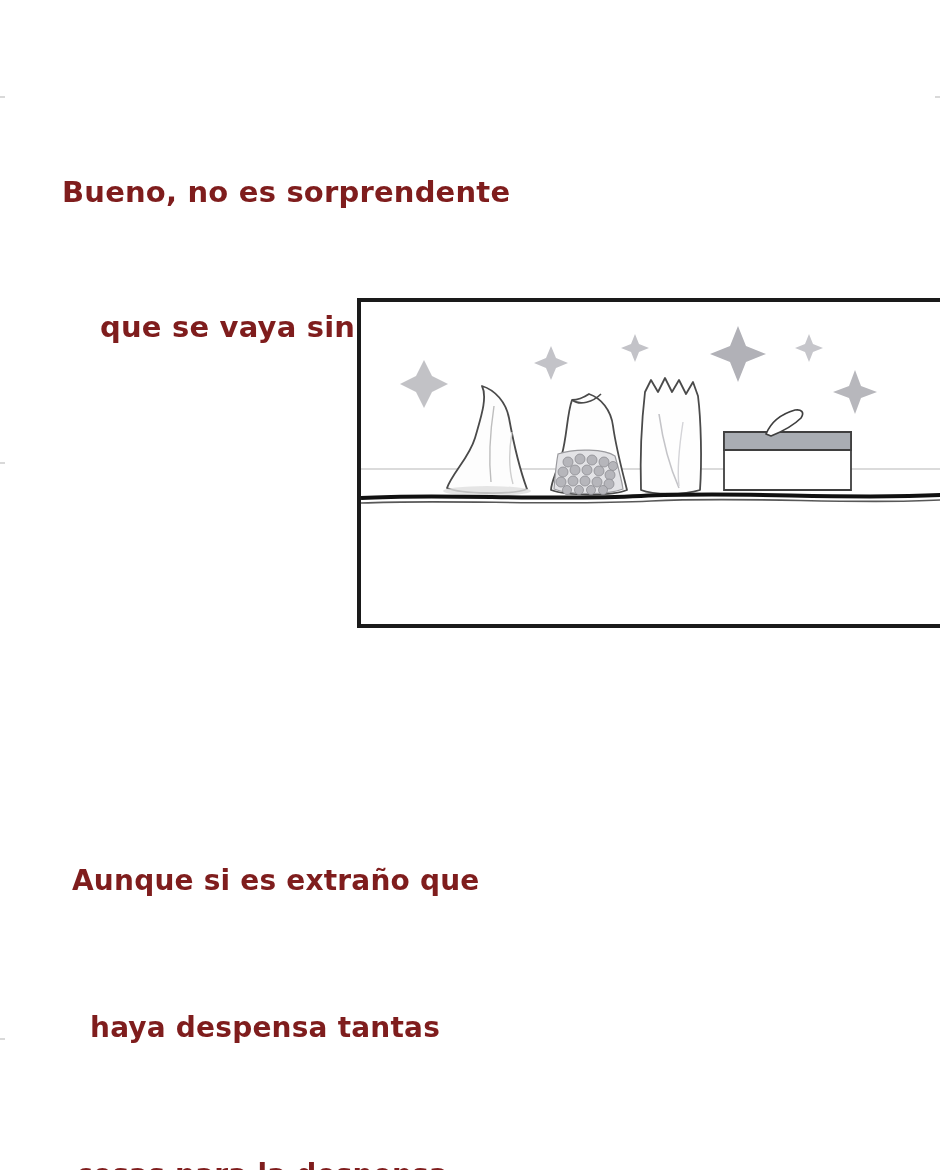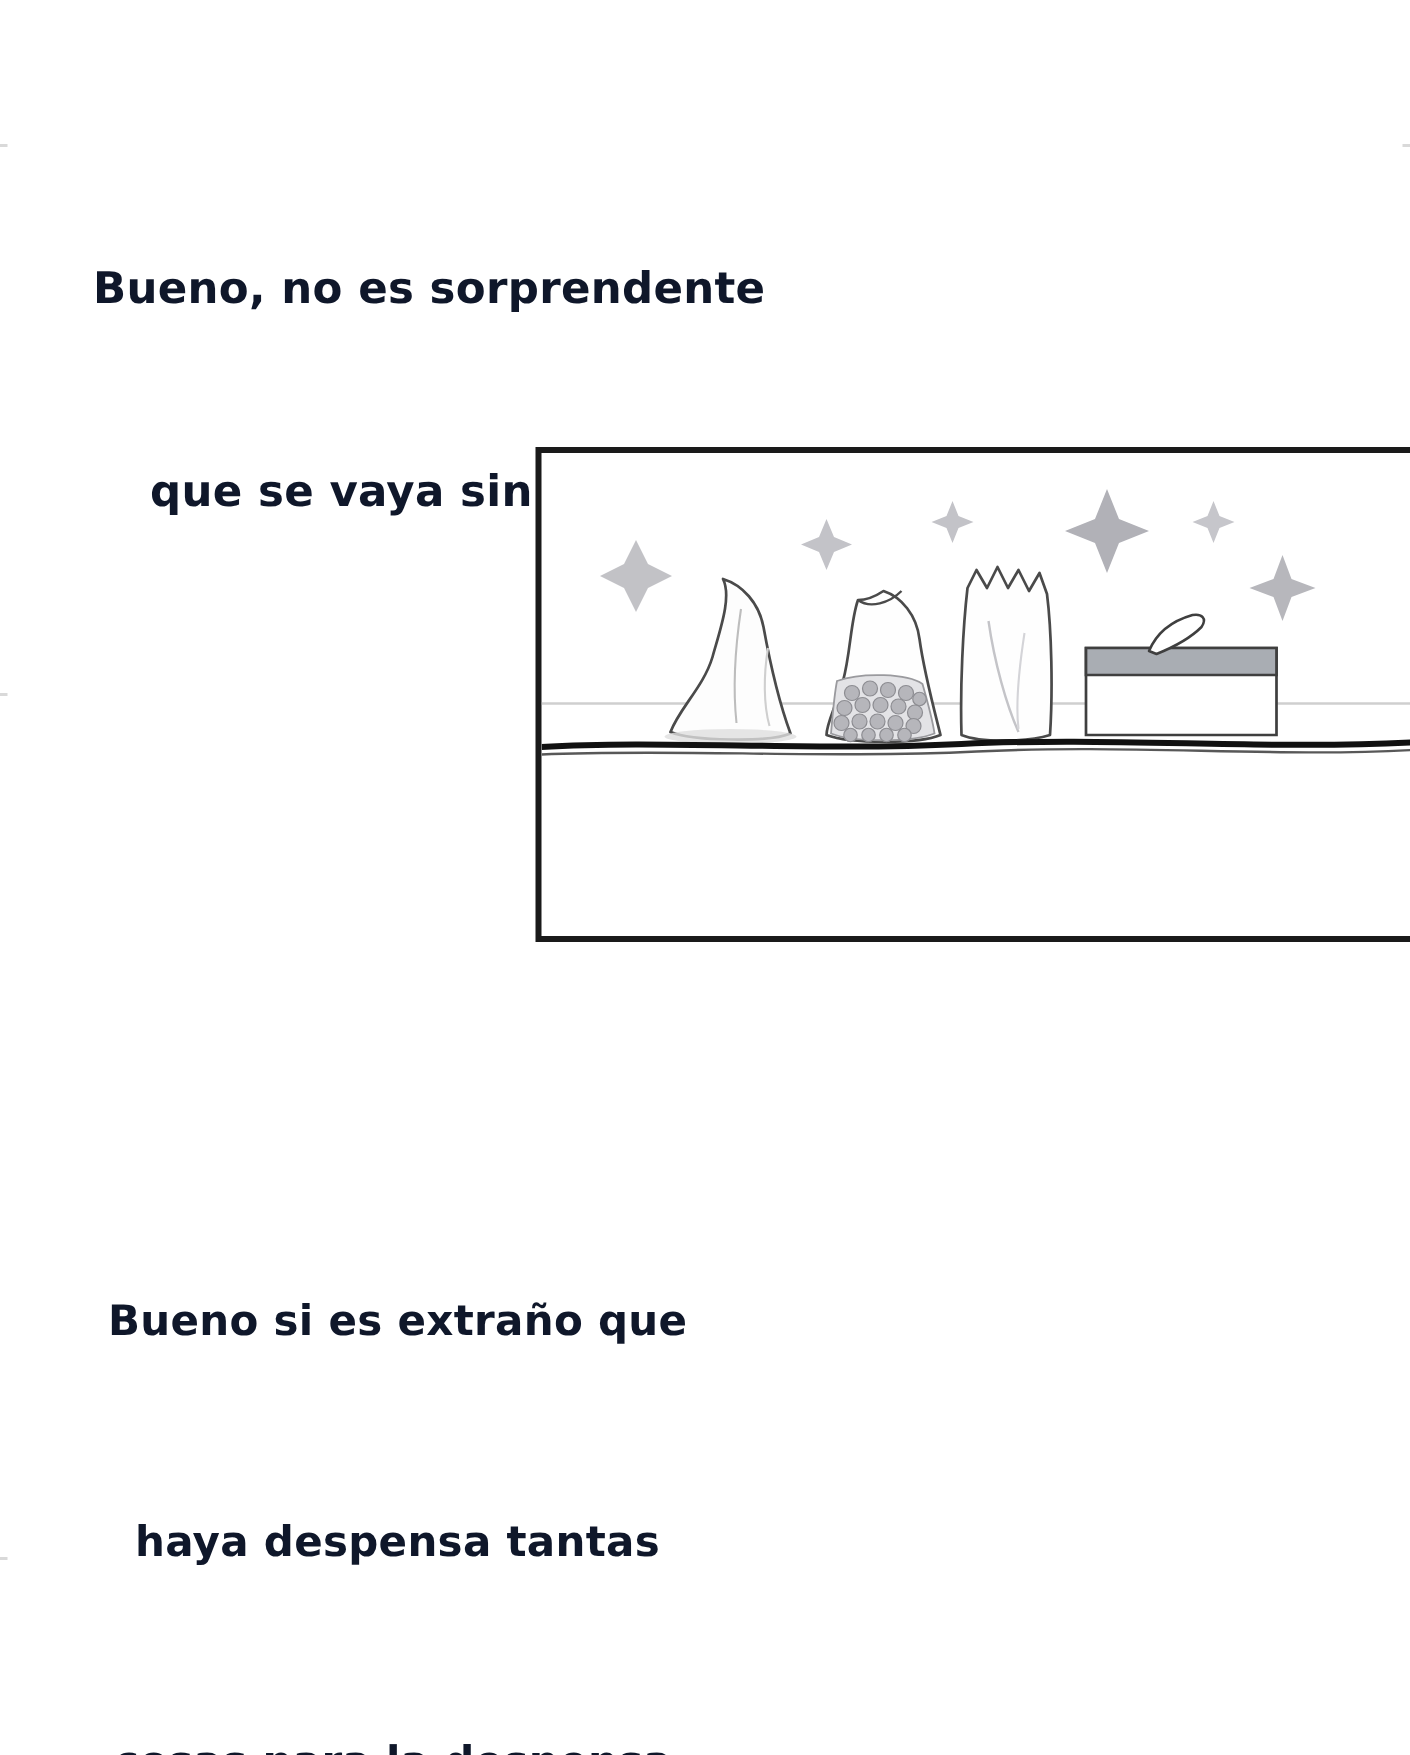--- a/index.html
+++ b/index.html
@@ -19,21 +19,21 @@
     position: absolute;
     inset: 0;
     background: #ffffff;
   }
 
   
   .caption {
     position: absolute;
     font-family: "DejaVu Sans", sans-serif;
     font-weight: 700;
-    color: #0f172a;
+    color: #7f1d1d;
     letter-spacing: 0.2px;
     white-space: pre;
   }
   .caption .line {
     display: block;
   }
 
   #caption-1 {
     left: 62px;
     top: 80px;
@@ -189,21 +189,21 @@
       </g>
 
       <g stroke="#111111" fill="none">
         <path d="M0 196 C80 191 180 199 280 194 C380 189 480 198 580 193" stroke-width="4"></path>
         <path d="M0 201 C90 197 190 204 290 199 C390 194 490 203 580 198" stroke-width="1.6" opacity="0.7"></path>
       </g>
     </svg>
   </div>
 
   <div class="caption" id="caption-2">
-    <span class="line">Bueno si es extraño que</span>
+    <span class="line">Aunque si es extraño que</span>
     <span class="line">haya despensa tantas</span>
     <span class="line">cosas para la despensa.</span>
   </div>
 
   <div class="caption" id="caption-3">
     
   </div>
 
 </div>
 

